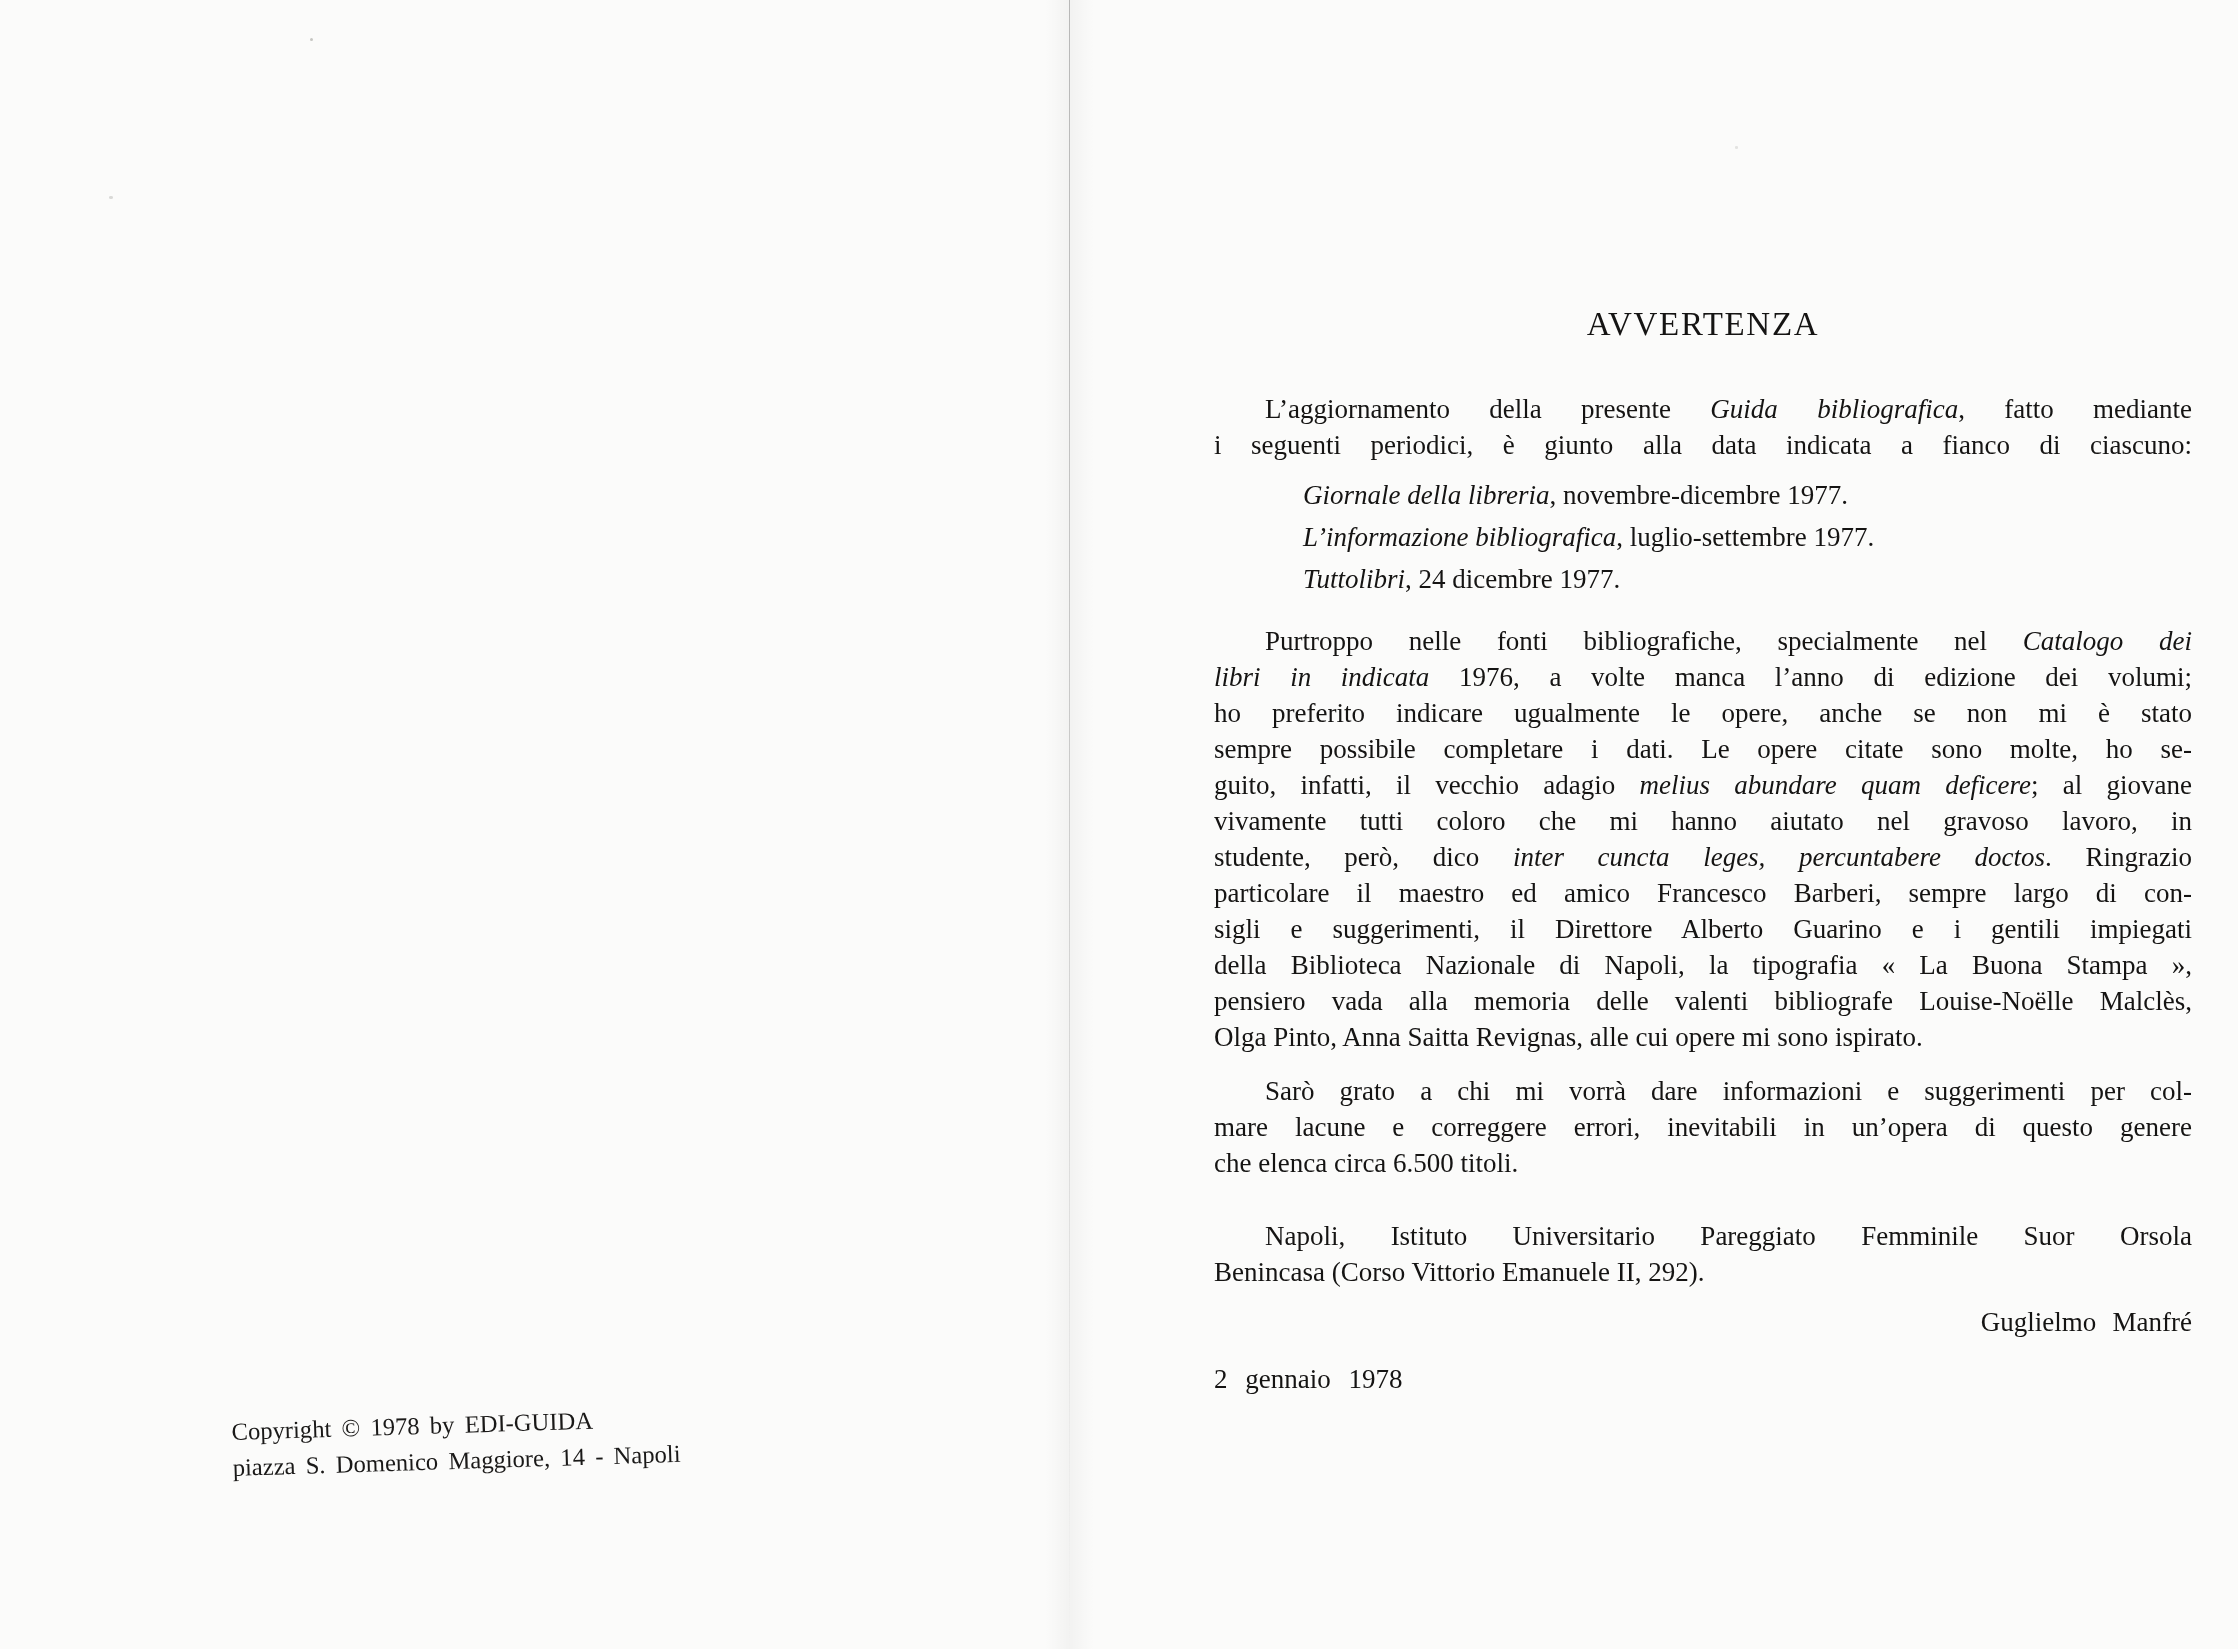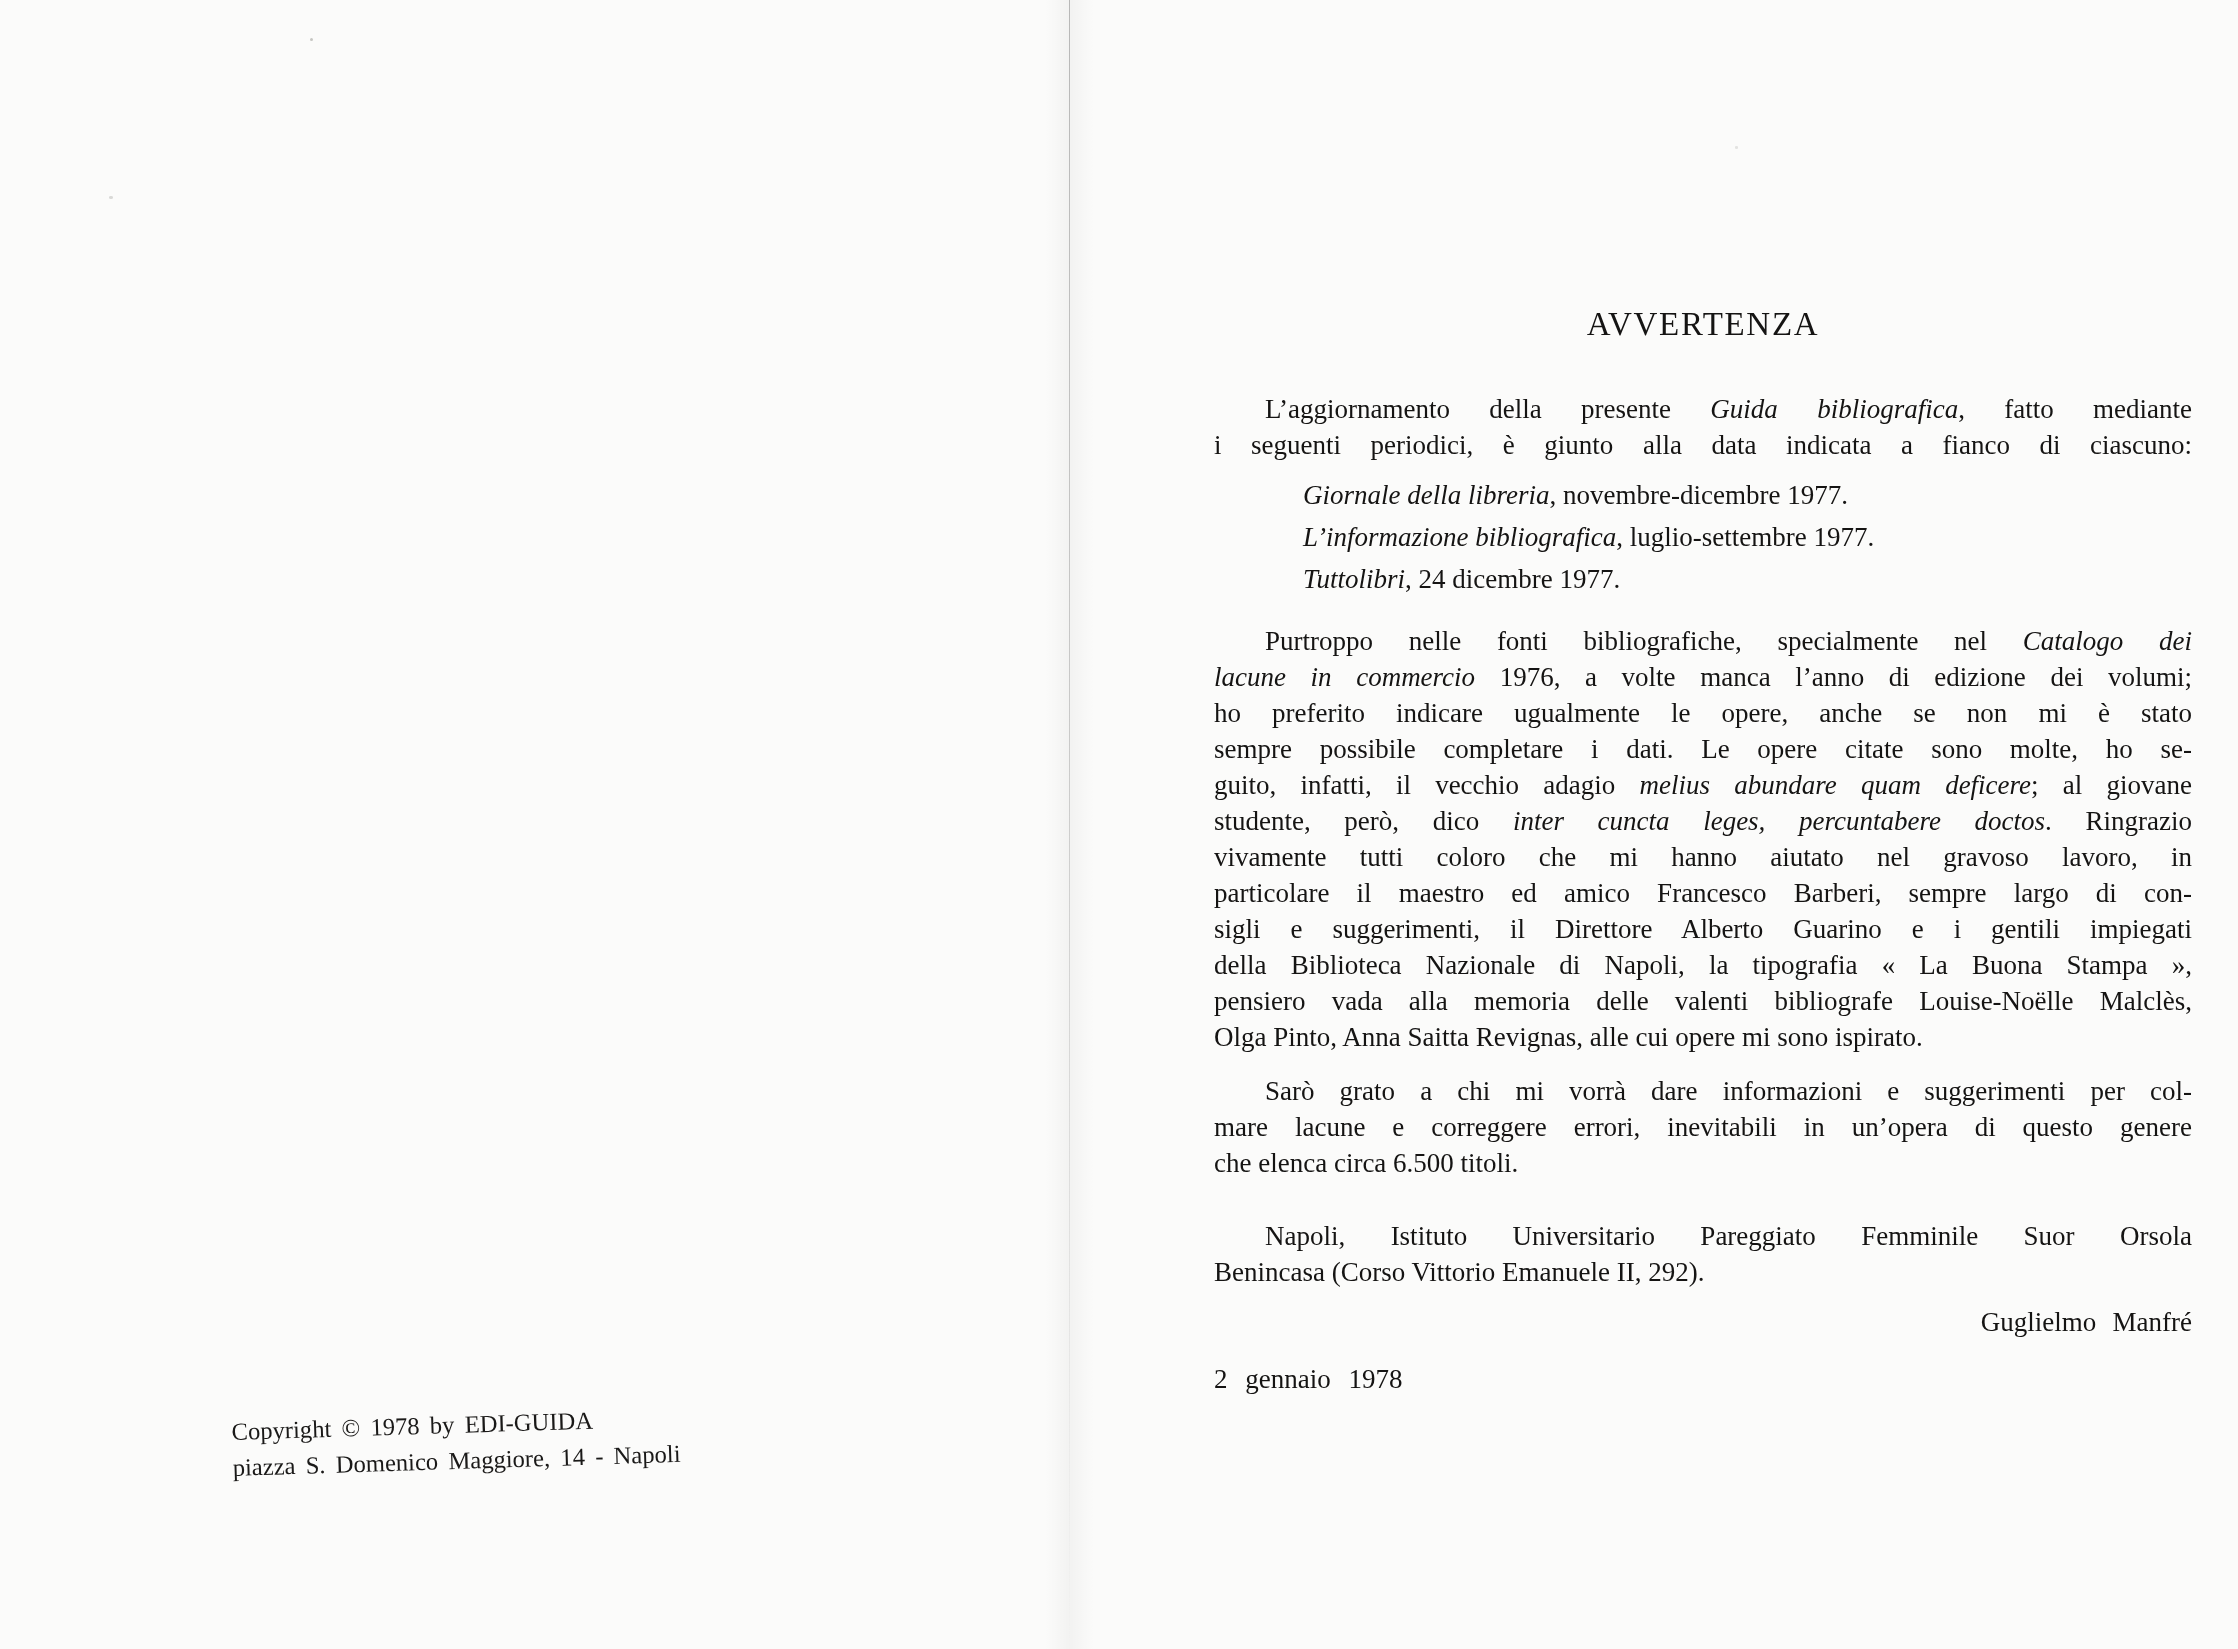--- a/index.html
+++ b/index.html
@@ -82,26 +82,26 @@
         <div class="line ind j"><span>L’aggiornamento della presente </span><em>Guida bibliografica</em><span>, fatto mediante</span></div>
         <div class="line j"><span>i seguenti periodici, è giunto alla data indicata a fianco di ciascuno:</span></div>
       </div>
       <div class="block periodicals">
         <div class="line list"><em>Giornale della libreria</em><span>, novembre-dicembre 1977.</span></div>
         <div class="line list"><em>L’informazione bibliografica</em><span>, luglio-settembre 1977.</span></div>
         <div class="line list"><em>Tuttolibri</em><span>, 24 dicembre 1977.</span></div>
       </div>
       <div class="block body-paragraph">
         <div class="line ind j"><span>Purtroppo nelle fonti bibliografiche, specialmente nel </span><em>Catalogo dei</em></div>
-        <div class="line j"><em>lacune in commercio</em><span> 1976, a volte manca l’anno di edizione dei volumi;</span></div>
+        <div class="line j"><em>libri in indicata</em><span> 1976, a volte manca l’anno di edizione dei volumi;</span></div>
         <div class="line j"><span>ho preferito indicare ugualmente le opere, anche se non mi è stato</span></div>
         <div class="line j"><span>sempre possibile completare i dati. Le opere citate sono molte, ho se-</span></div>
         <div class="line j"><span>guito, infatti, il vecchio adagio </span><em>melius abundare quam deficere</em><span>; al giovane</span></div>
+        <div class="line j"><span>vivamente tutti coloro che mi hanno aiutato nel gravoso lavoro, in</span></div>
         <div class="line j"><span>studente, però, dico </span><em>inter cuncta leges, percuntabere doctos</em><span>. Ringrazio</span></div>
-        <div class="line j"><span>vivamente tutti coloro che mi hanno aiutato nel gravoso lavoro, in</span></div>
         <div class="line j"><span>particolare il maestro ed amico Francesco Barberi, sempre largo di con-</span></div>
         <div class="line j"><span>sigli e suggerimenti, il Direttore Alberto Guarino e i gentili impiegati</span></div>
         <div class="line j"><span>della Biblioteca Nazionale di Napoli, la tipografia « La Buona Stampa »,</span></div>
         <div class="line j"><span>pensiero vada alla memoria delle valenti bibliografe Louise-Noëlle Malclès,</span></div>
         <div class="line plain"><span>Olga Pinto, Anna Saitta Revignas, alle cui opere mi sono ispirato.</span></div>
       </div>
       <div class="block request">
         <div class="line ind j"><span>Sarò grato a chi mi vorrà dare informazioni e suggerimenti per col-</span></div>
         <div class="line j"><span>mare lacune e correggere errori, inevitabili in un’opera di questo genere</span></div>
         <div class="line plain"><span>che elenca circa 6.500 titoli.</span></div>

